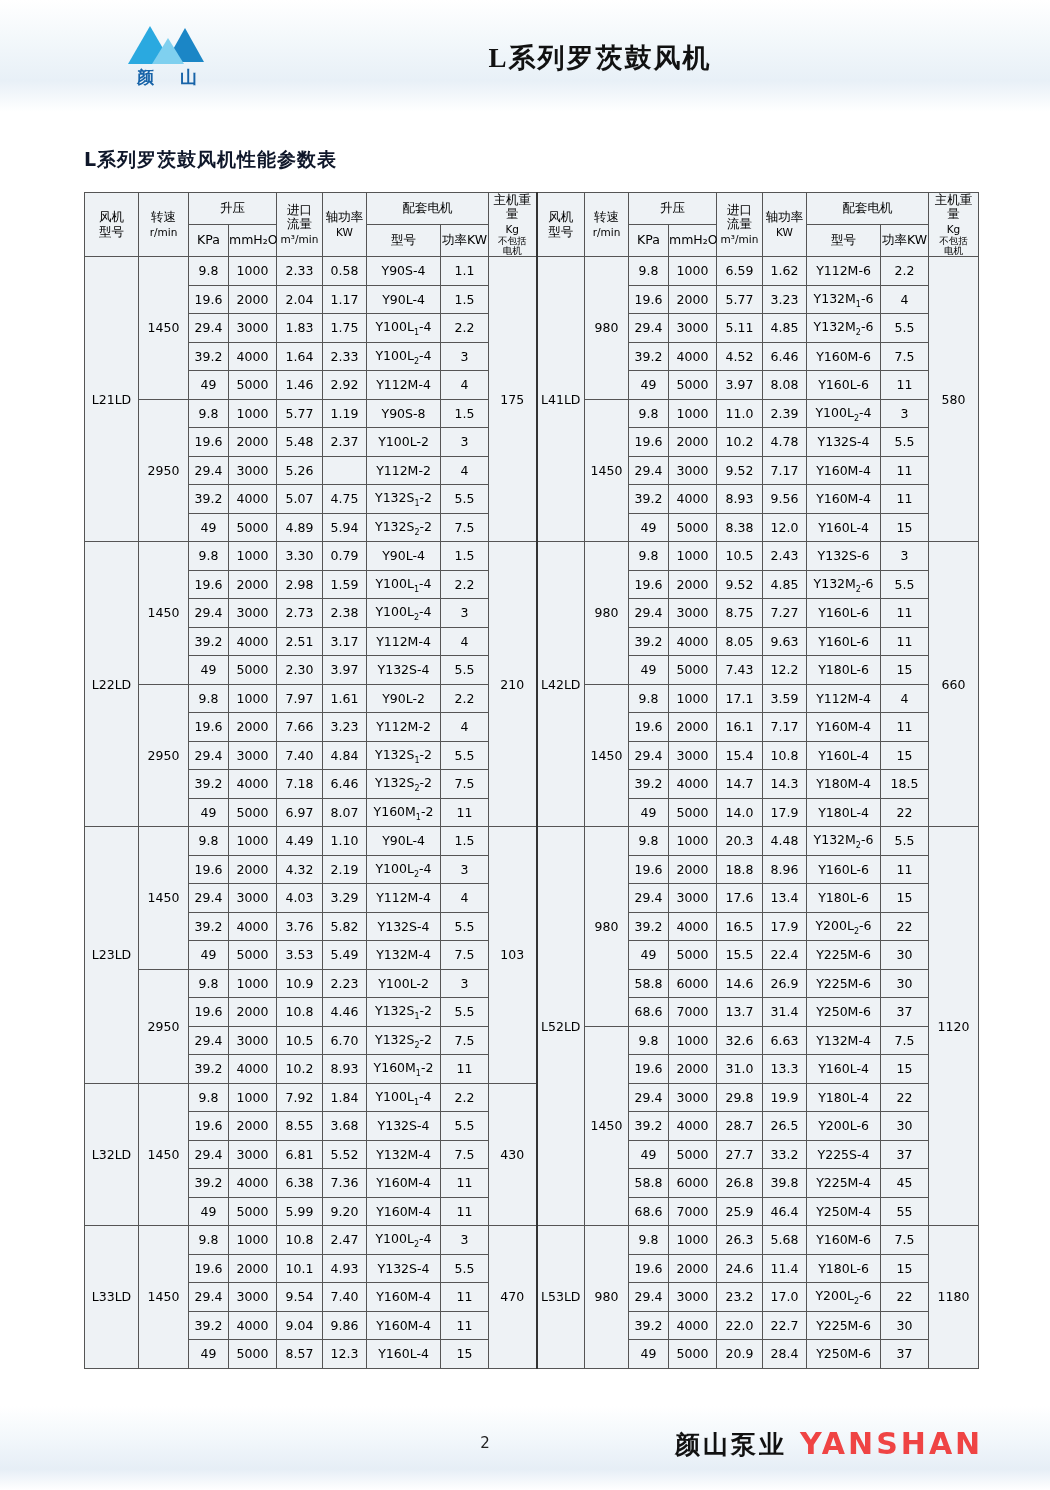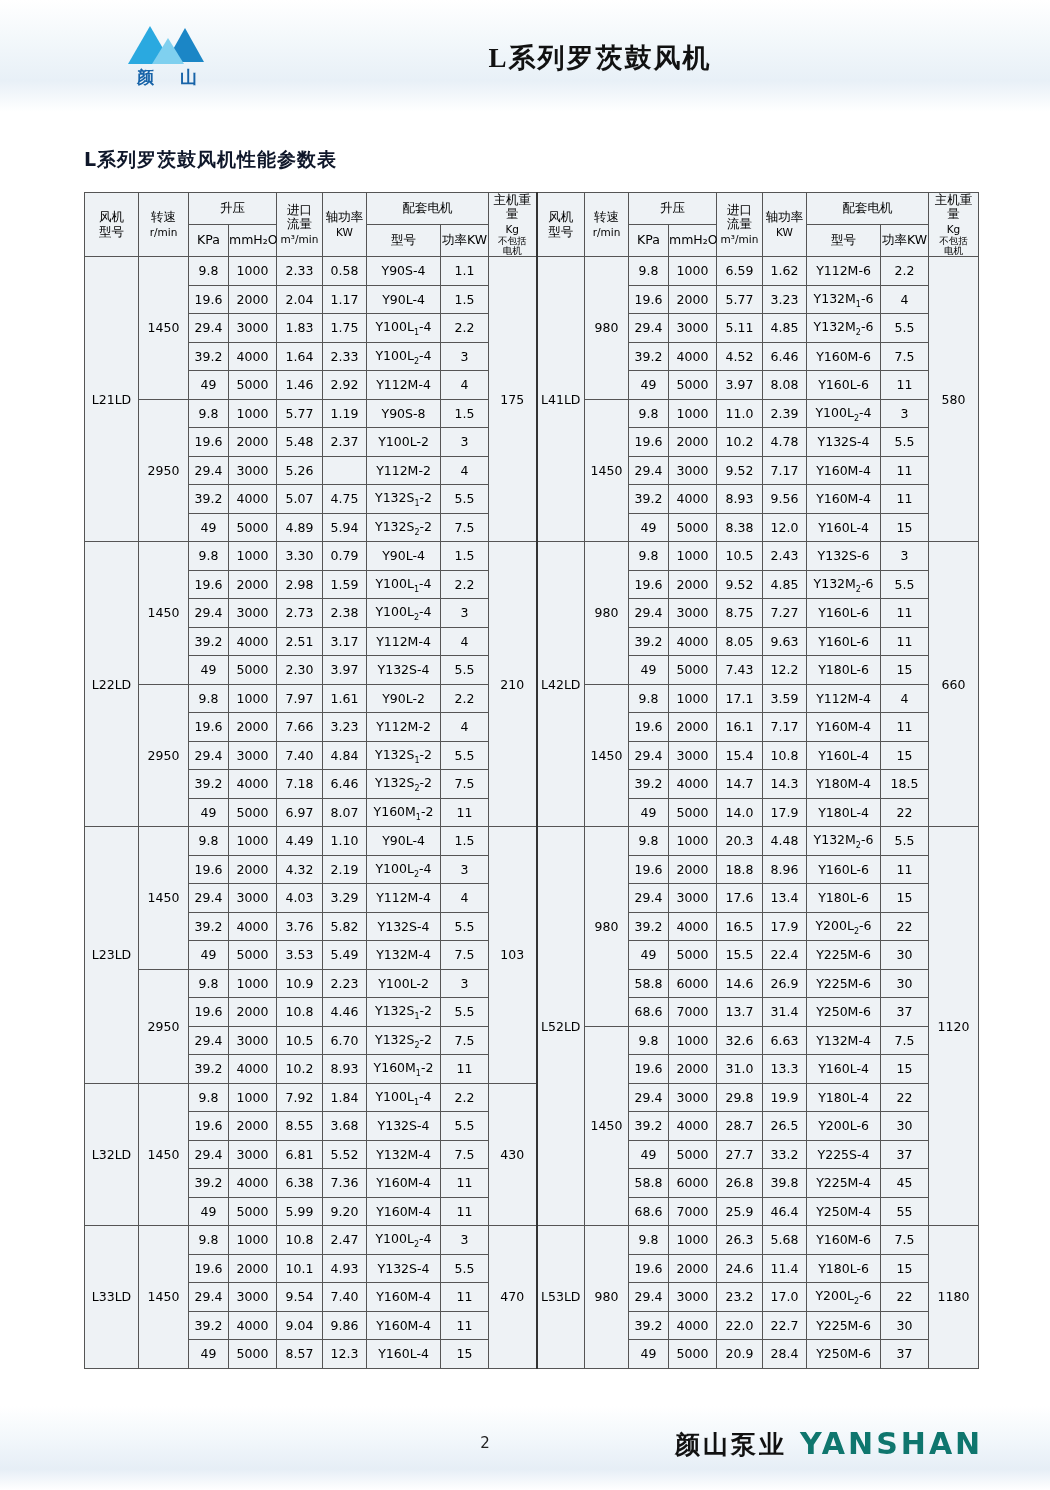--- a/index.html
+++ b/index.html
@@ -93,21 +93,21 @@
     position:absolute;left:0;top:1434px;width:1050px;text-align:center;
     font-size:15px;color:#222;
   }
   .page-num{left:-40px;}
   .footer-brand-cn{
     position:absolute;left:675px;top:1428px;
     font-size:25px;font-weight:bold;color:#111;letter-spacing:3px;
   }
   .footer-brand-en{
     position:absolute;left:800px;top:1426px;
-    font-size:30px;font-weight:bold;color:#0f766e;letter-spacing:3px;
+    font-size:30px;font-weight:bold;color:#ef4444;letter-spacing:3px;
   }
 </style>
 </head>
 <body>
 
 <div class="header">
   <div class="band"></div>
   <div class="logo">
     <div class="mark">
       <div class="t1"></div>

